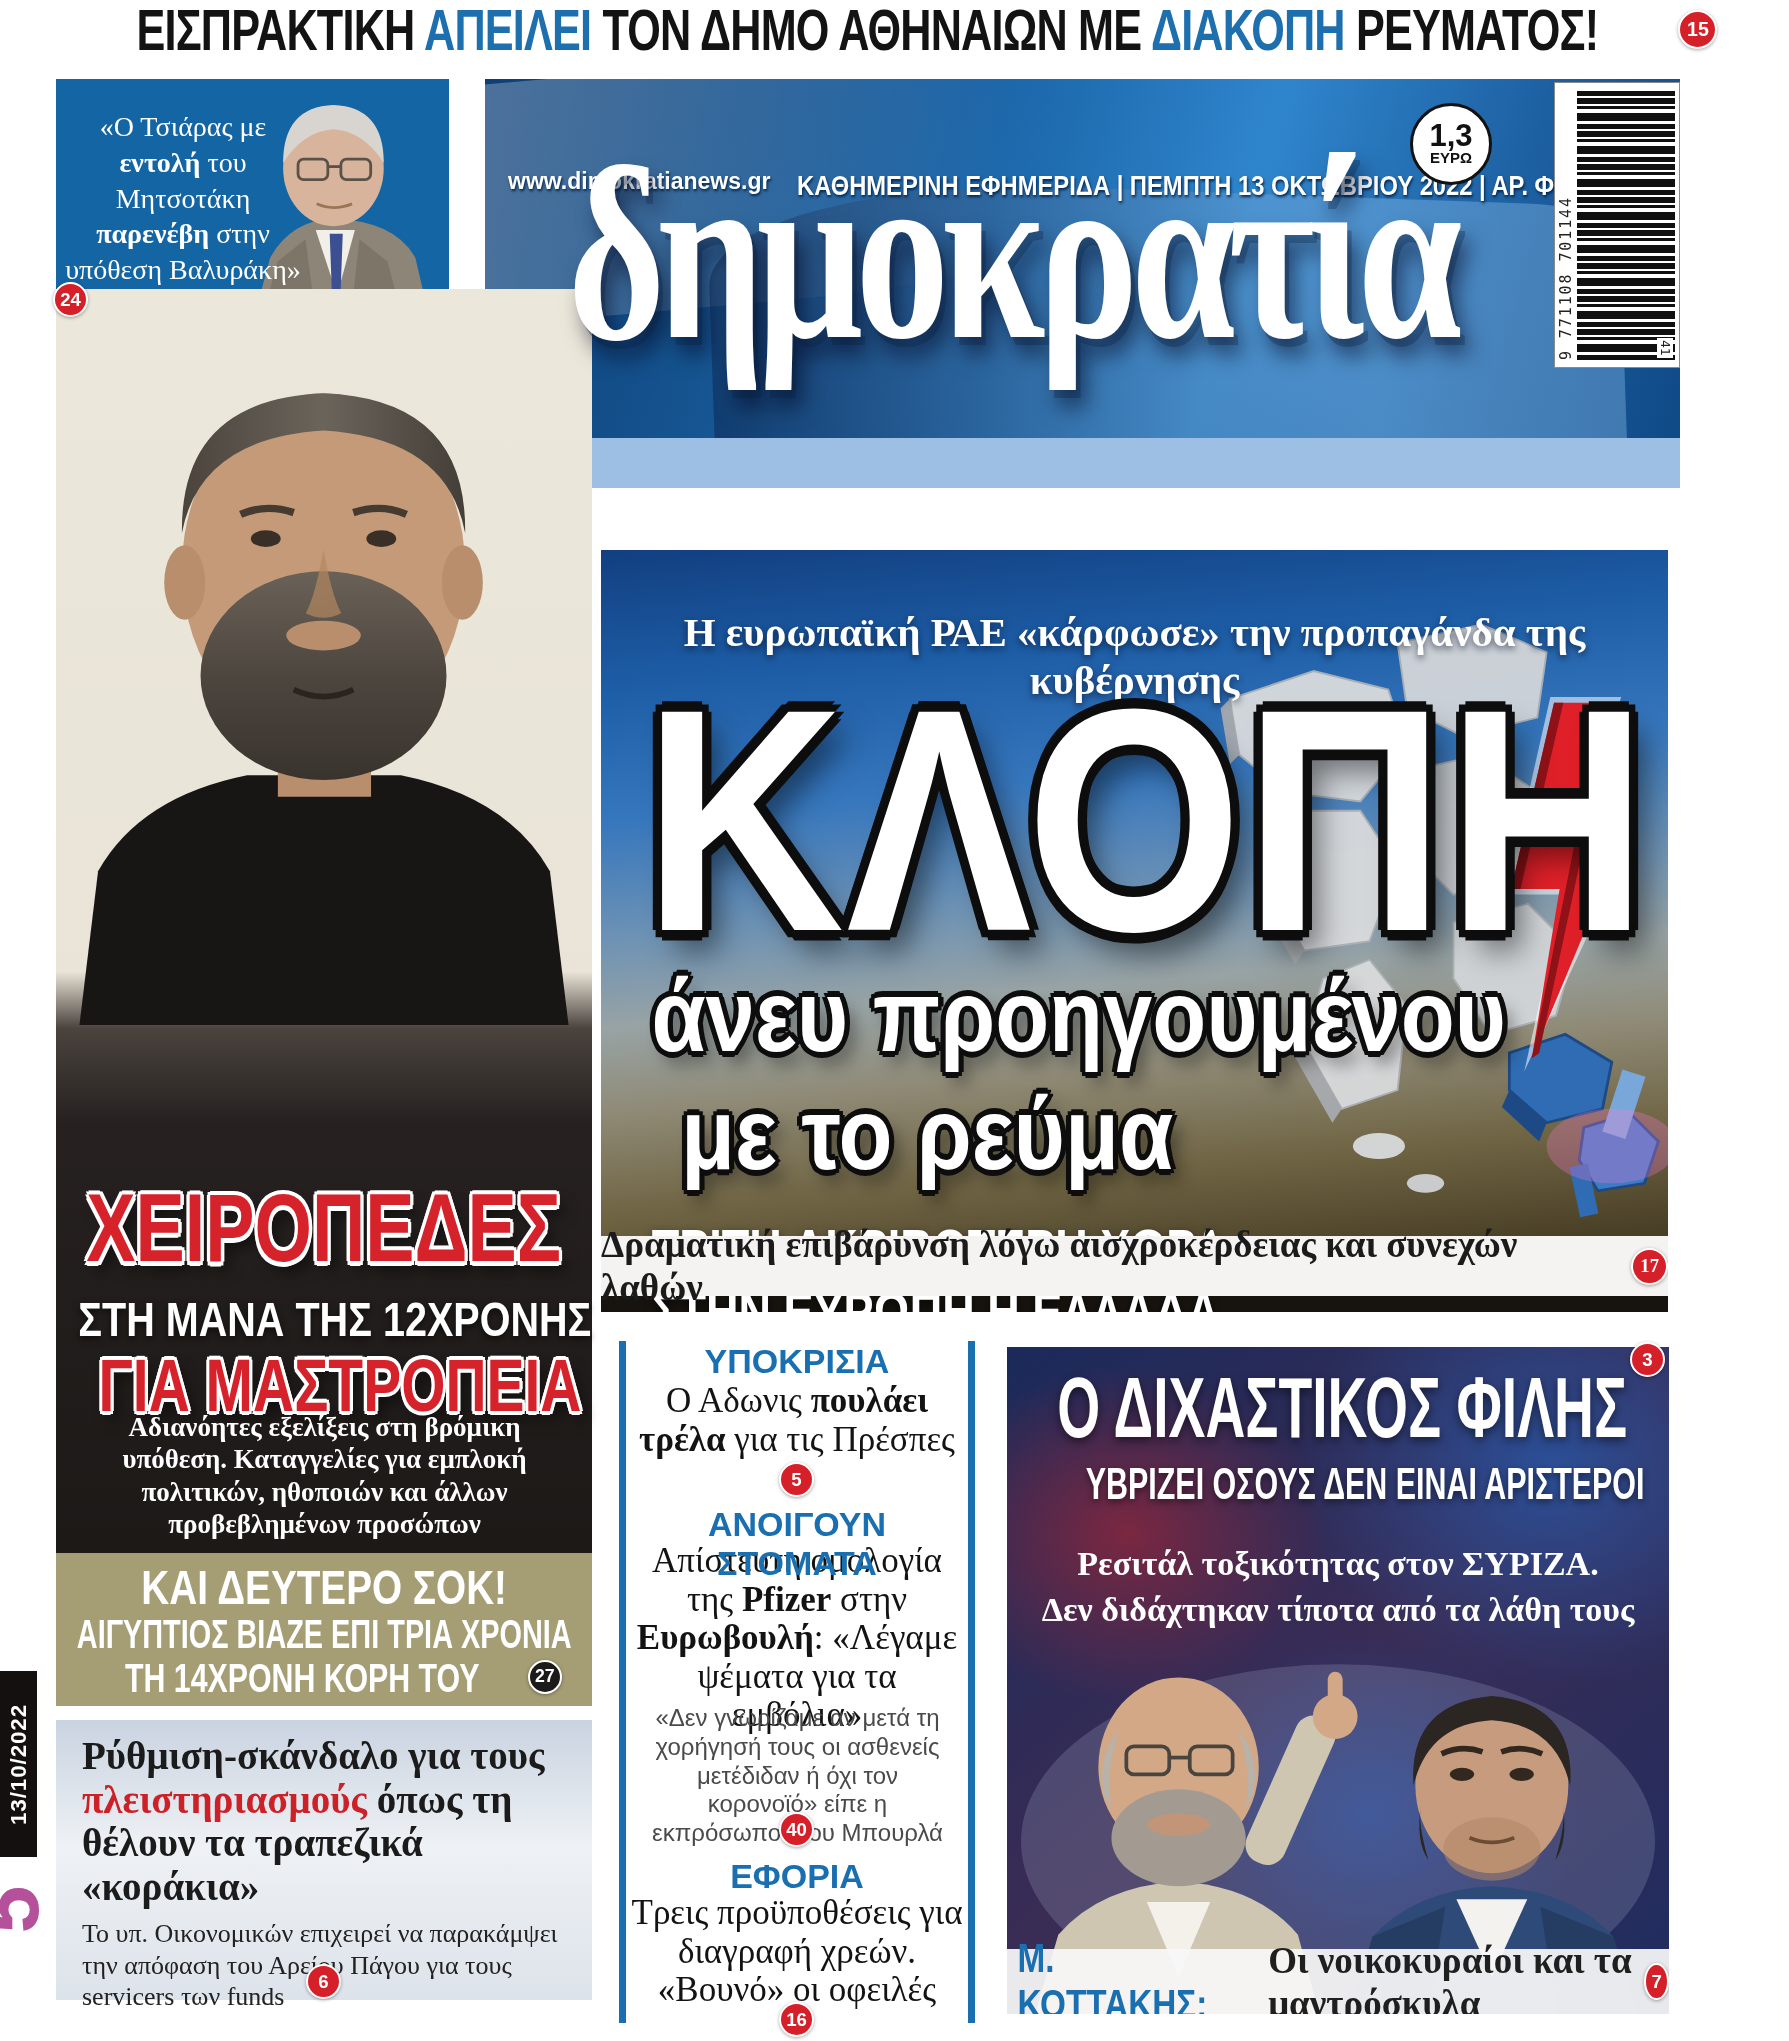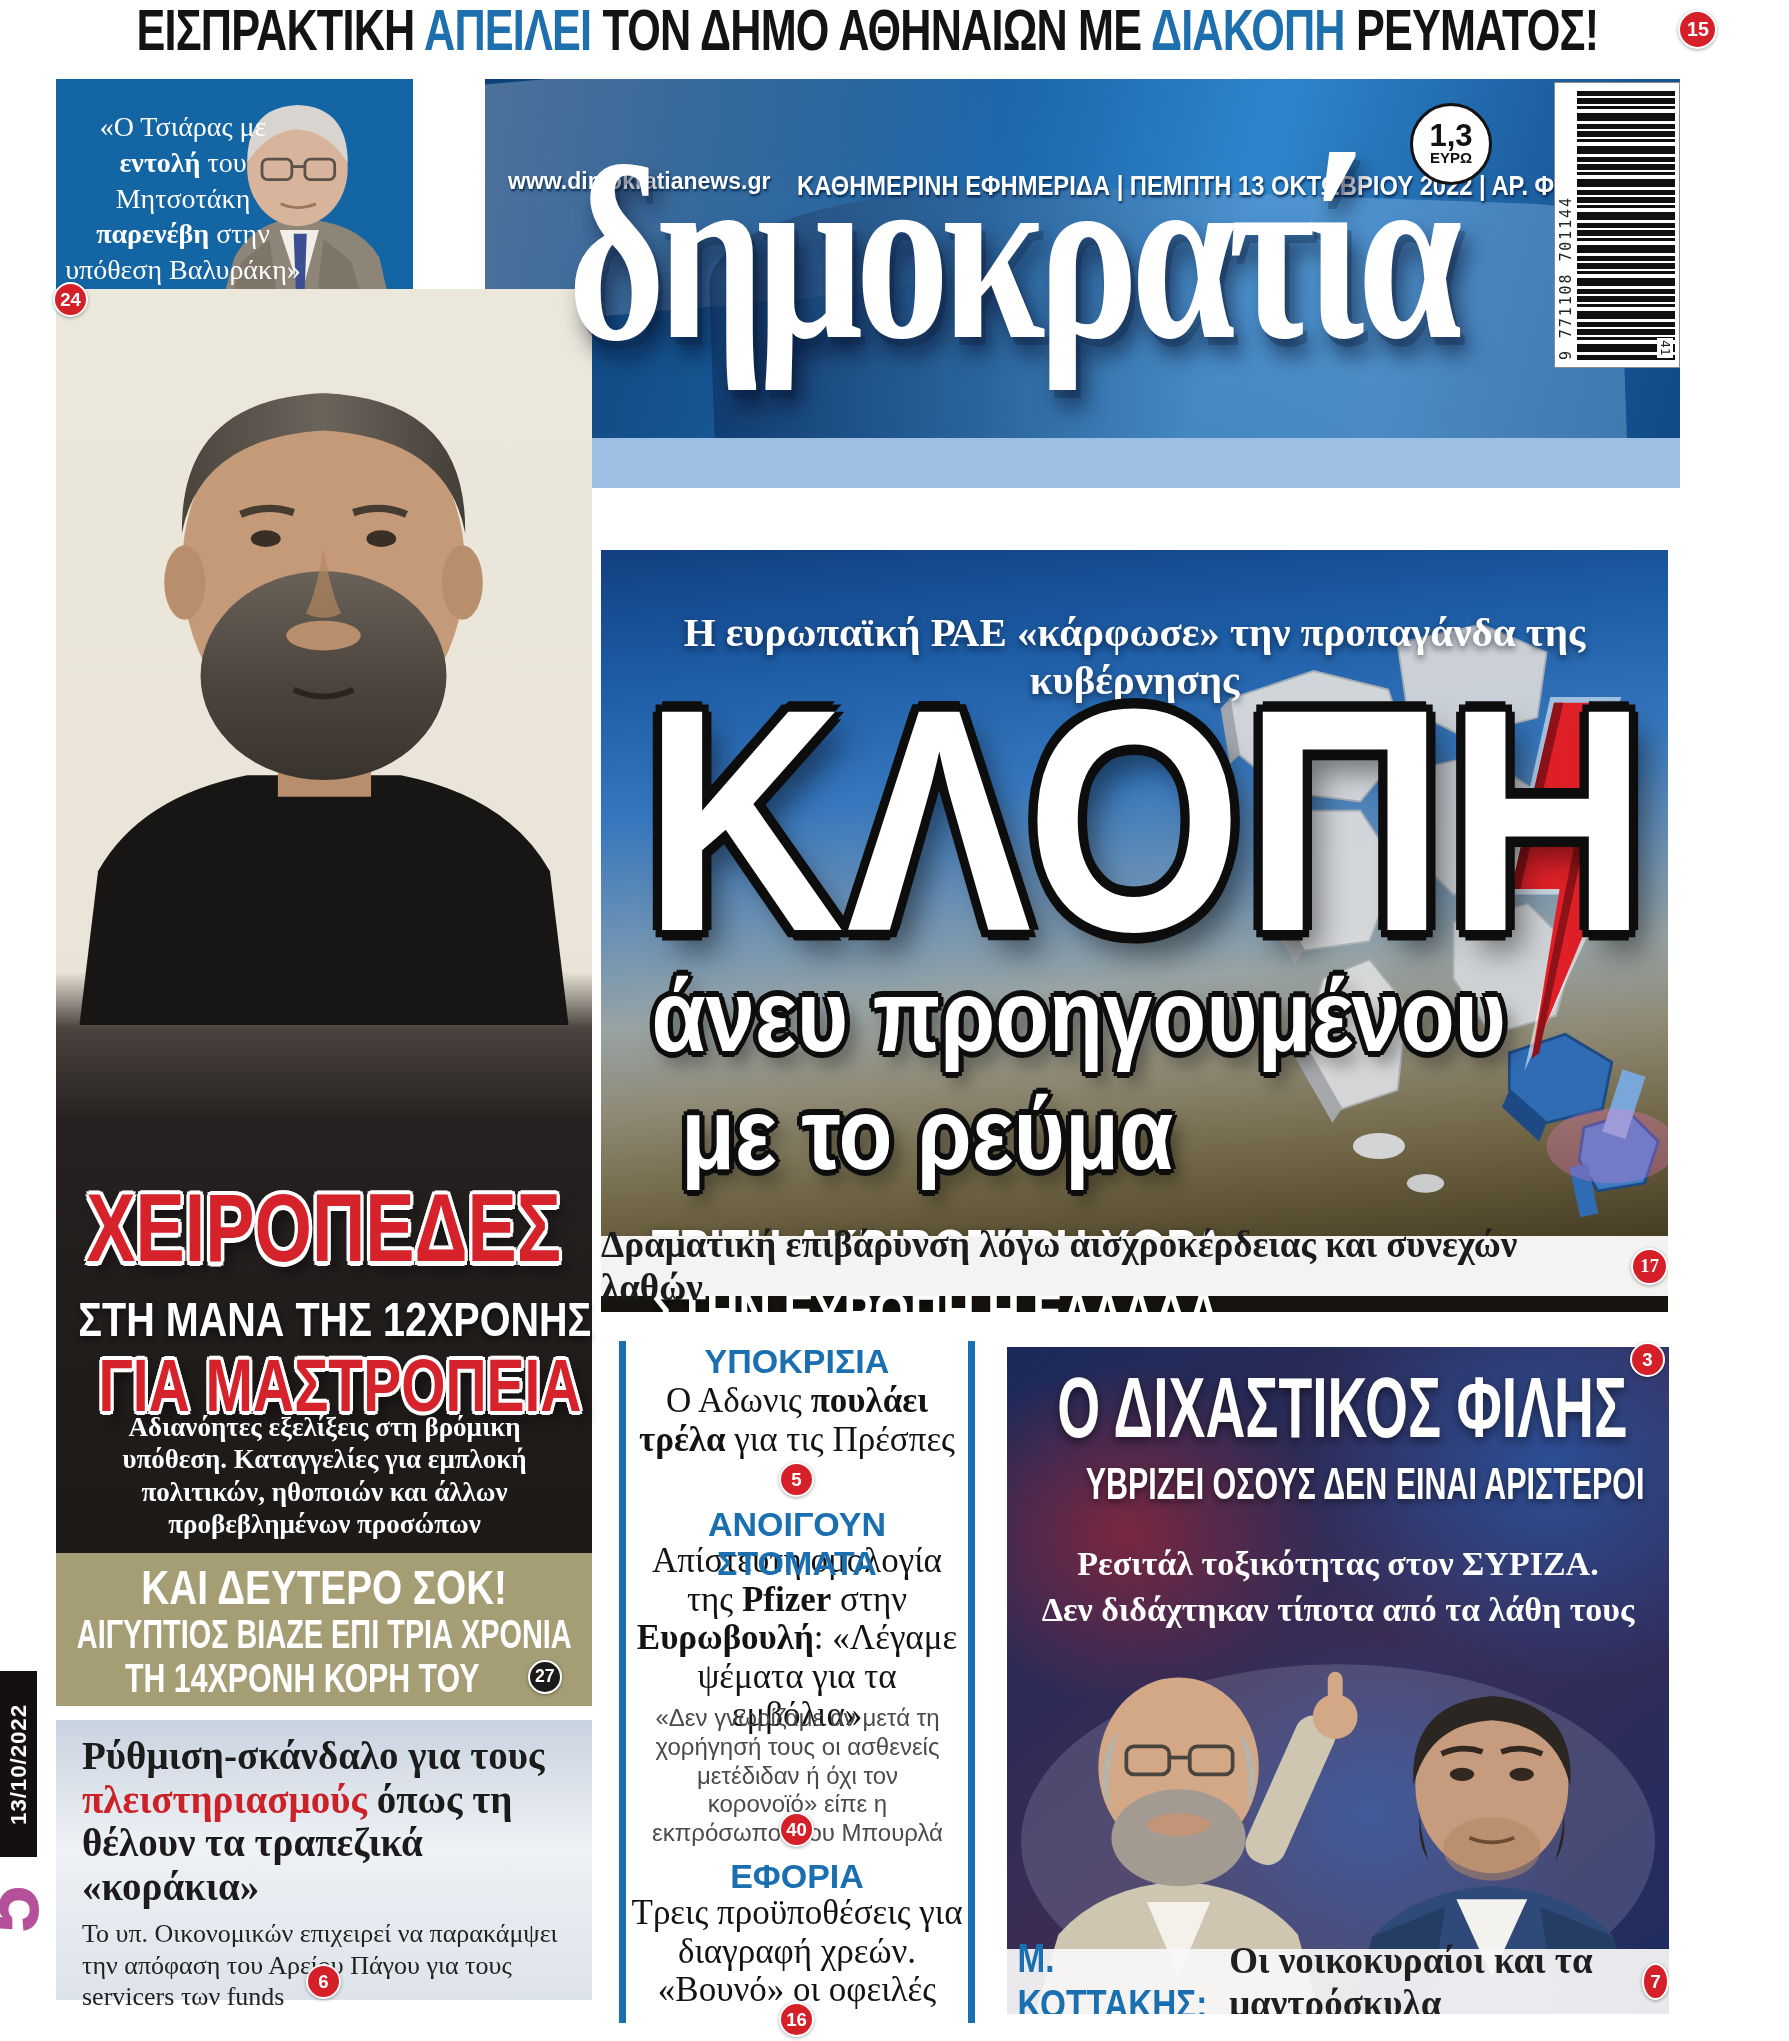--- a/index.html
+++ b/index.html
@@ -15,21 +15,21 @@
         font-weight:700;font-size:18.6px;box-shadow:0 0.9px 3.7px rgba(0,0,0,.35);box-sizing:border-box;}
   .refc.dark{background:#1d1b1a;}
 
   
   .banner{left:0;top:4;width:1790px;height:58px;display:flex;align-items:center;justify-content:center;gap:17px;}
   .banner-line{font-weight:900;font-size:47px;letter-spacing:-0.9px;color:#131313;
                transform:scale(.92,1.22);transform-origin:center;white-space:nowrap;}
   .banner-line .blue{color:#1d6fad;}
 
   
-  .quote-box{left:56px;top:79px;width:357px;height:259px;background:#1365a4;overflow:hidden;}
+  .quote-box{left:56px;top:79px;width:393px;height:259px;background:#1365a4;overflow:hidden;}
   .quote-text{position:absolute;left:7.5px;top:30px;width:239px;color:#fff;text-align:center;
               font-family:"Liberation Serif","DejaVu Serif",serif;font-size:28px;line-height:1.28;}
   .quote-text b{font-weight:bold;}
   .band1{left:56px;top:338px;width:429px;height:25px;background:#9dbfe3;}
   .masthead-bg{left:485px;top:79px;width:1195px;height:359px;overflow:hidden;
      background:linear-gradient(105deg,#0d3f77 0%,#15538f 22%,#1f6cb0 45%,#2f85cc 62%,#1b5c9d 85%,#0f4a86 100%);}
   .flagA{position:absolute;left:-37px;top:-28px;width:839px;height:242px;
          background:linear-gradient(100deg,rgba(255,255,255,.28),rgba(255,255,255,0) 65%);
          transform:skewY(-5deg);border-radius:0 0 60% 20%;}
   .flagB{position:absolute;right:56px;top:112px;width:914px;height:280px;
@@ -134,21 +134,21 @@
         linear-gradient(140deg,#1b2a5a 0%,#3a2c55 50%,#1e2d60 100%);}
   .fh1{position:absolute;top:17px;left:0;width:100%;text-align:center;color:#fff;font-weight:900;
      font-size:65px;line-height:1;text-shadow:0 3.7px 9.3px rgba(0,0,0,.5);}
   .fh2{position:absolute;top:114px;left:0;width:100%;text-align:center;color:#fff;font-weight:900;
      font-size:39px;line-height:1;text-shadow:0 2.8px 7.5px rgba(0,0,0,.5);}
   .fdeck{position:absolute;left:0;width:100%;text-align:center;color:#fff;
      font-family:"Liberation Serif","DejaVu Serif",serif;font-weight:bold;font-size:34px;}
   .fstrip{position:absolute;left:0;right:0;bottom:0;height:65px;background:rgba(247,247,247,.93);
      display:flex;align-items:center;justify-content:center;gap:11.2px;z-index:5;}
   .fstrip .author{color:#1a6fb0;font-weight:900;font-size:37px;transform:scale(.9,1.1);}
-  .fstrip .title{font-family:"Liberation Serif","DejaVu Serif",serif;font-weight:bold;font-size:37px;color:#1f1f1f;}
+  .fstrip .title{font-family:"Liberation Serif","DejaVu Serif",serif;font-weight:bold;font-size:37px;color:#1f1f1f;margin-left:39px;}
   .filis-ref{left:1630px;top:1342px;z-index:6;}
 
   
   .side-date{left:0;top:1671px;width:37px;height:186px;background:#14100f;color:#fff;
      display:flex;align-items:center;justify-content:center;
      writing-mode:vertical-rl;transform:rotate(180deg);font-weight:bold;font-size:22.4px;letter-spacing:0.9px;}
   .side-num{left:-15px;top:1860px;color:#b5519b;font-weight:900;font-size:86px;
      transform:rotate(-90deg);transform-origin:center;}
 </style>
 </head>

